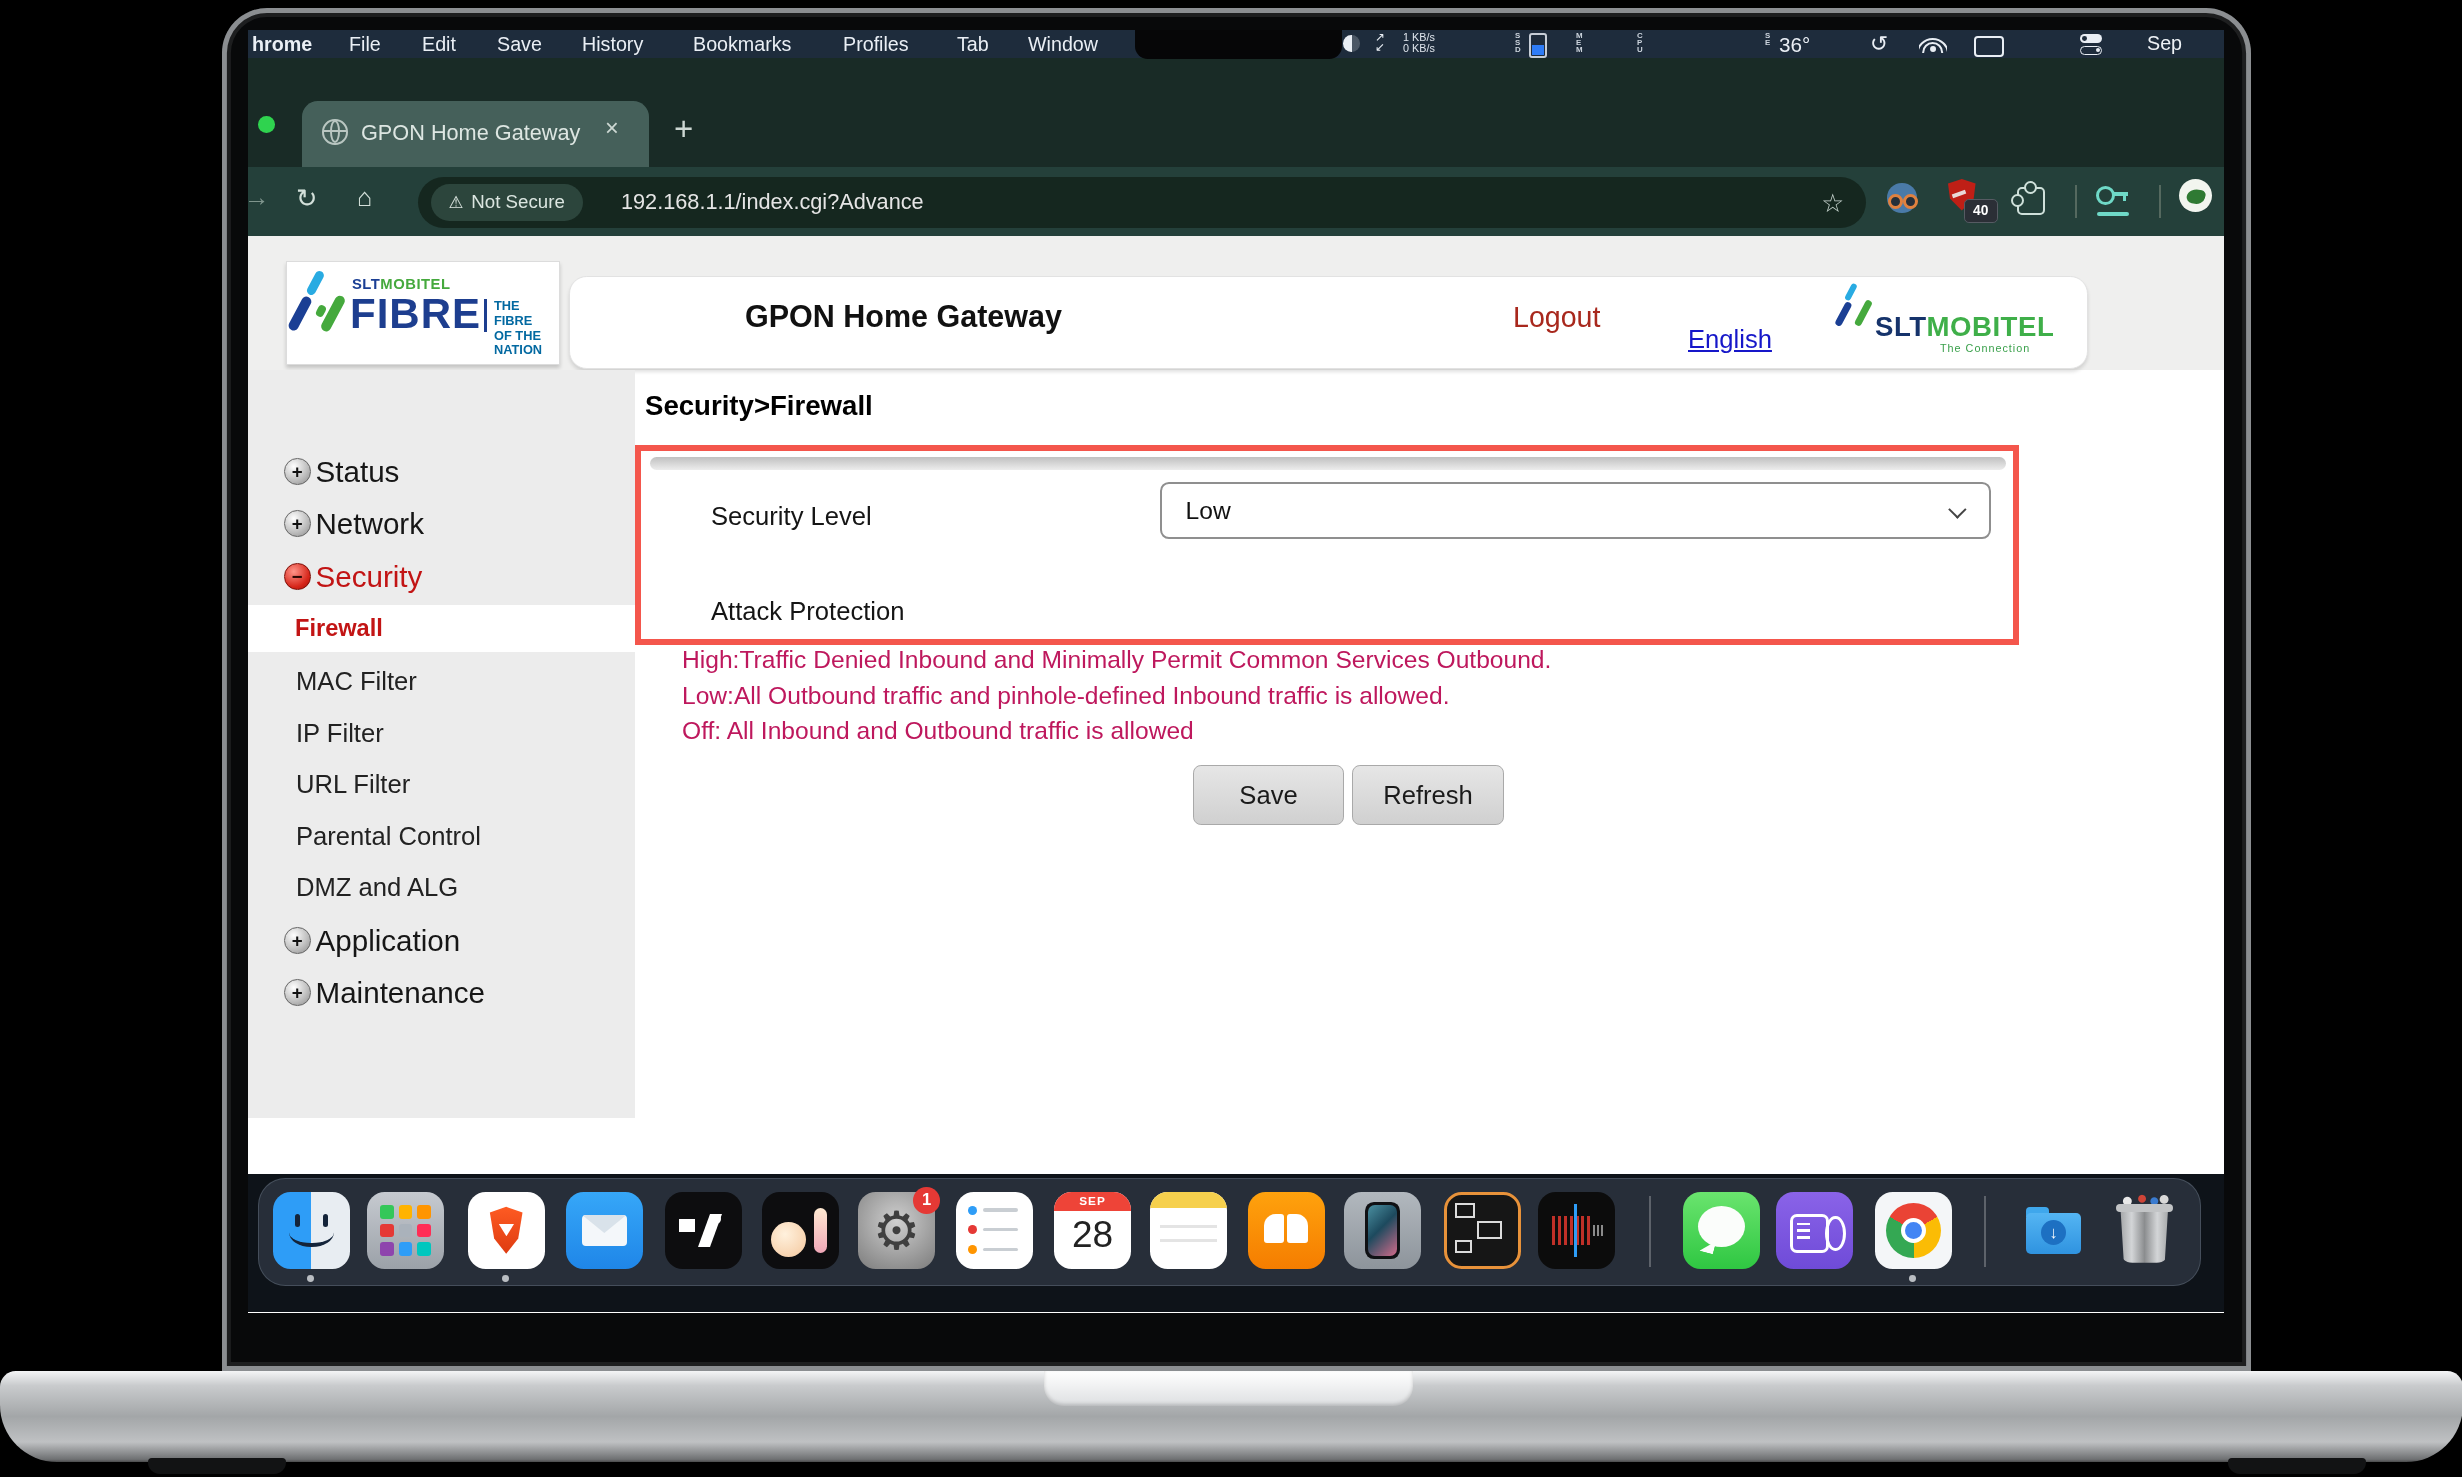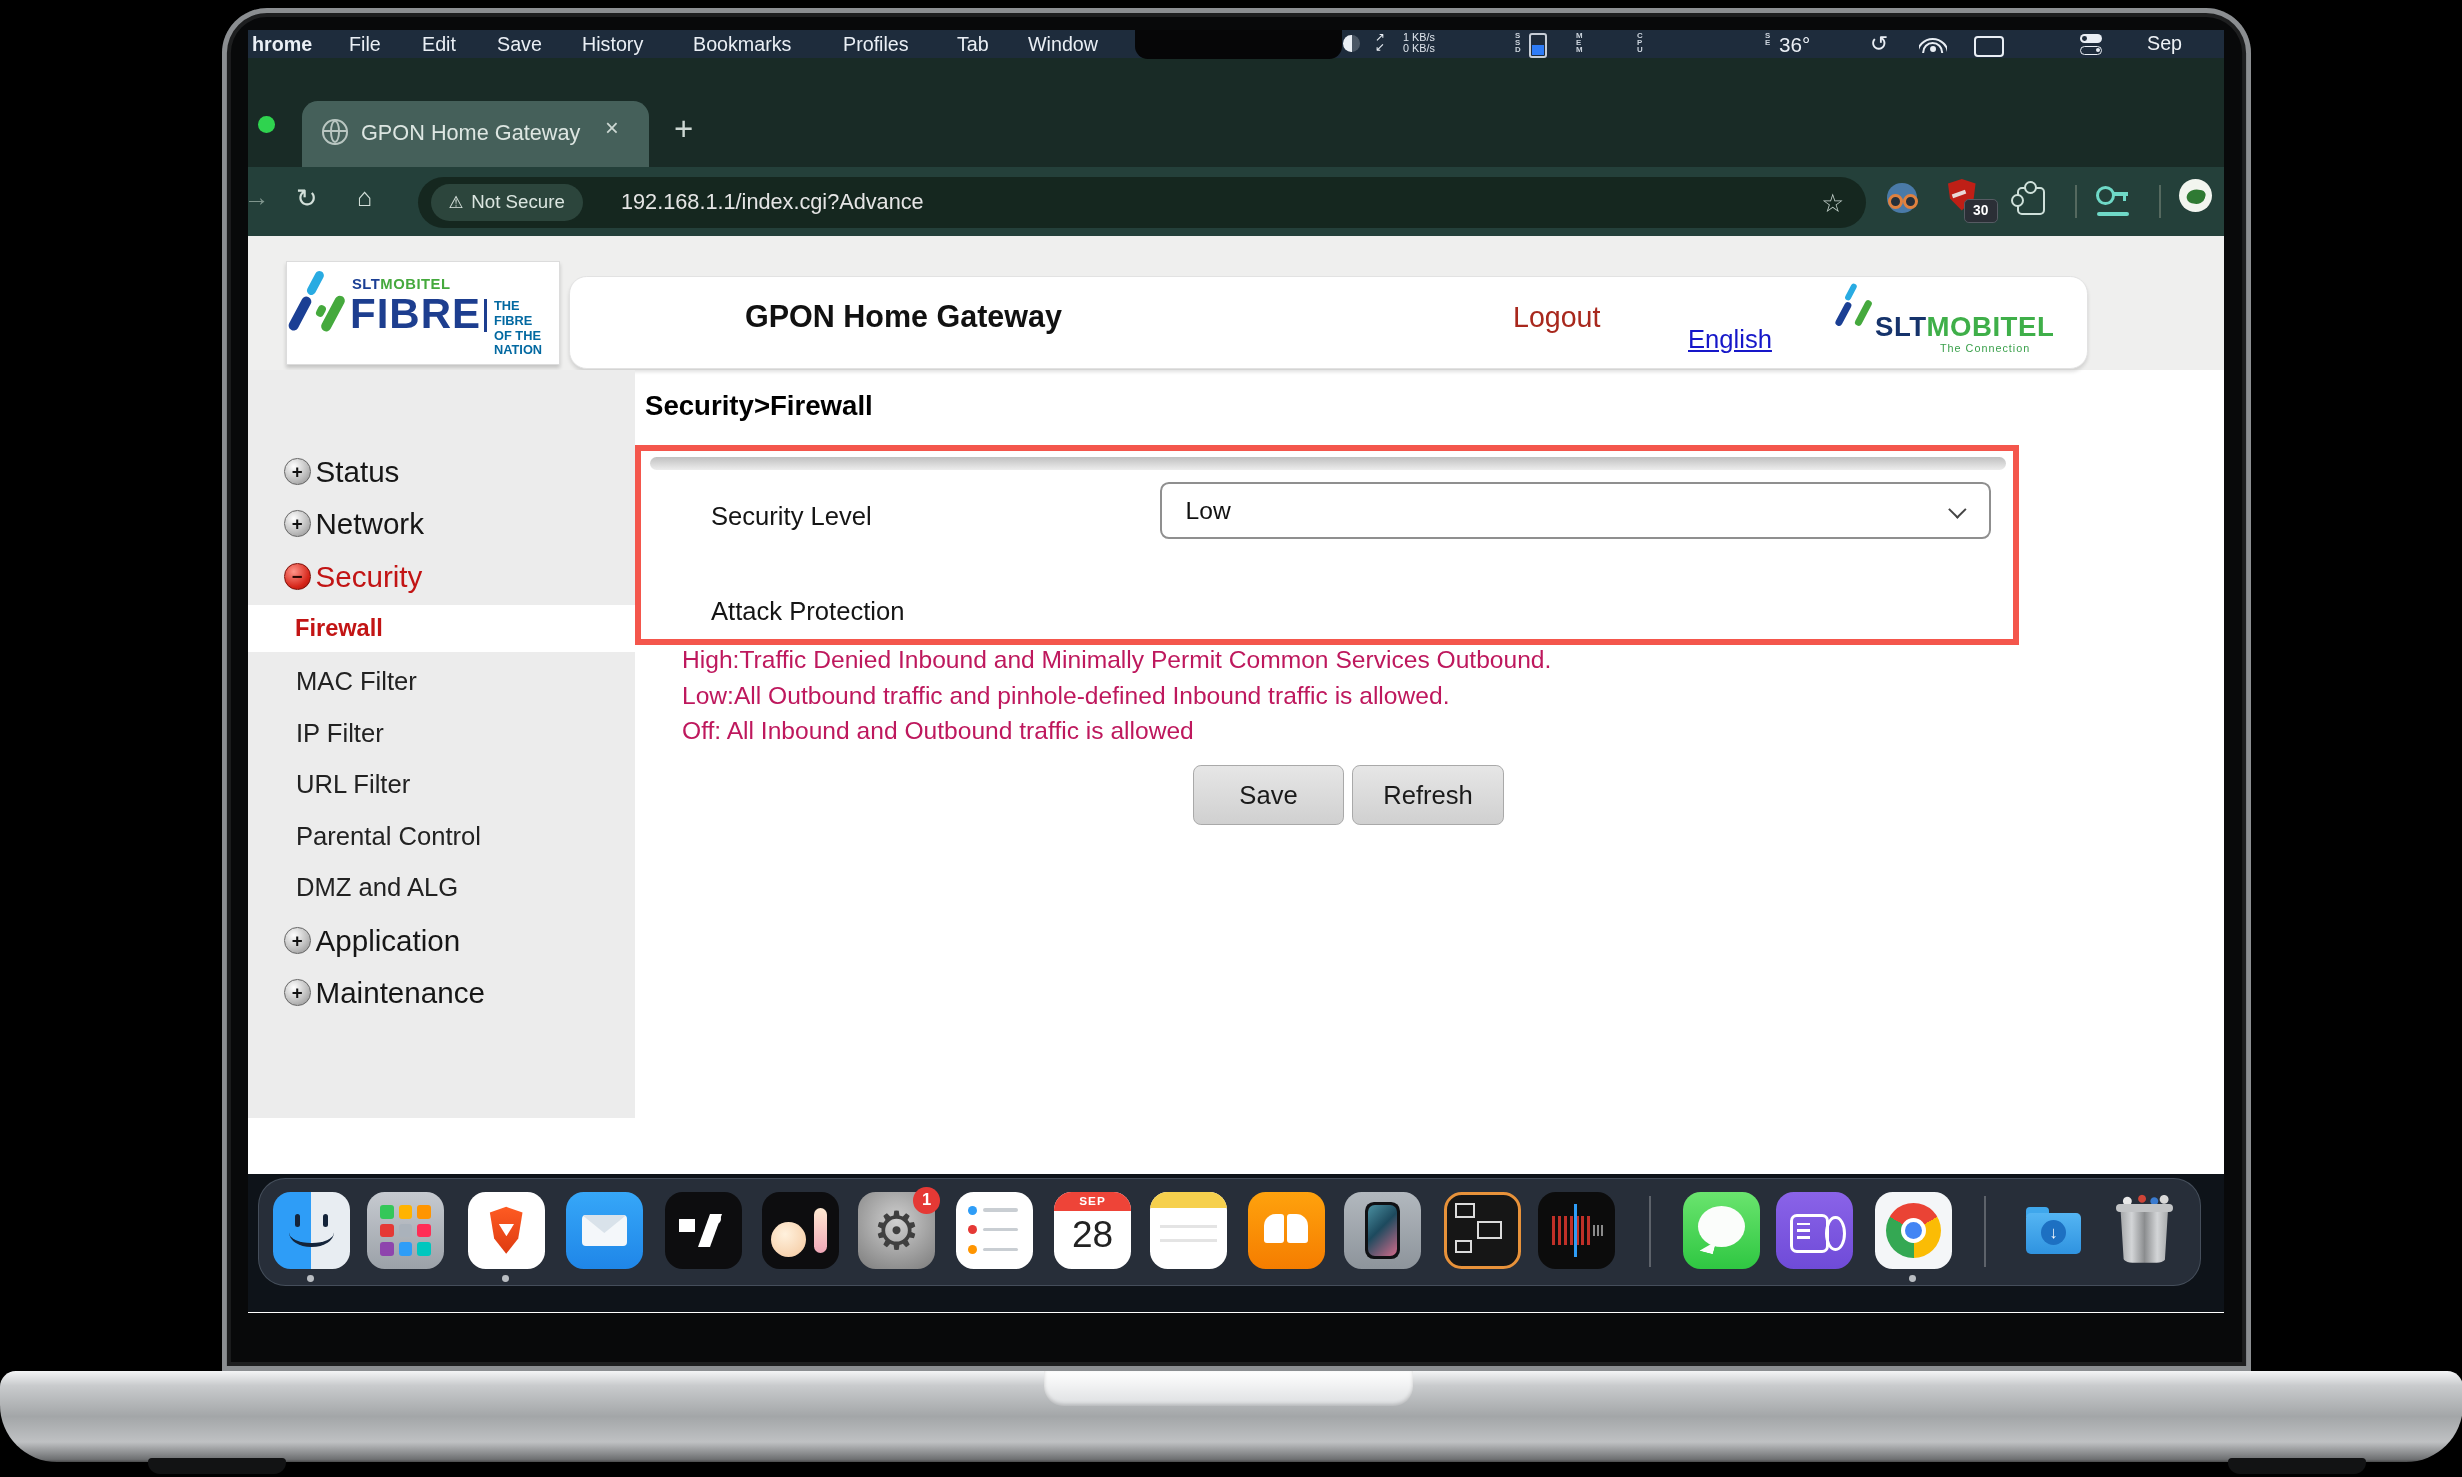--- a/index.html
+++ b/index.html
@@ -278,21 +278,21 @@
           <span class="warn">⚠</span>
           <span>Not Secure</span>
         </div>
         <div class="urltext">192.168.1.1/index.cgi?Advance</div>
         <div class="star">☆</div>
       </div>
       <div class="goggles"></div>
       <div class="shield">
           <i></i>
         </div>
-      <div class="shieldbadge">30</div>
+      <div class="shieldbadge">40</div>
       <div class="puzzle"></div>
       <div class="tbsep" style="left:2075px"></div>
       <div class="keyico">
         <span class="ring"></span>
           <span class="tail"></span>
           <span class="tooth"></span>
           <span class="under"></span>
       </div>
       <div class="tbsep" style="left:2159px"></div>
       <div class="avatar">

